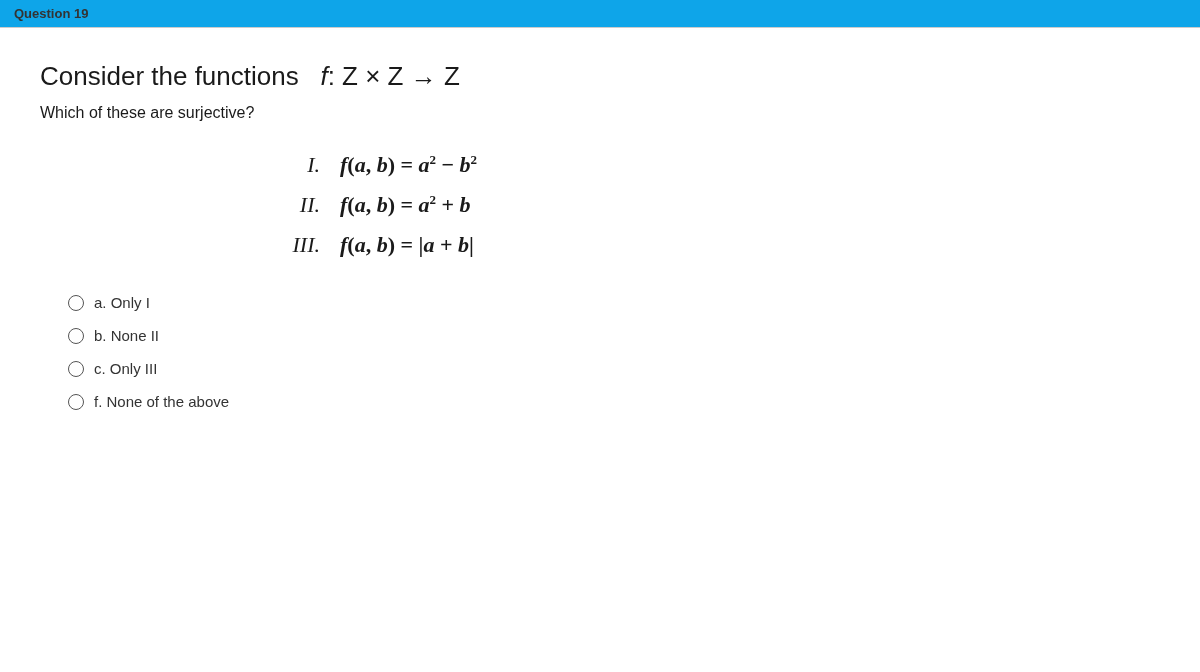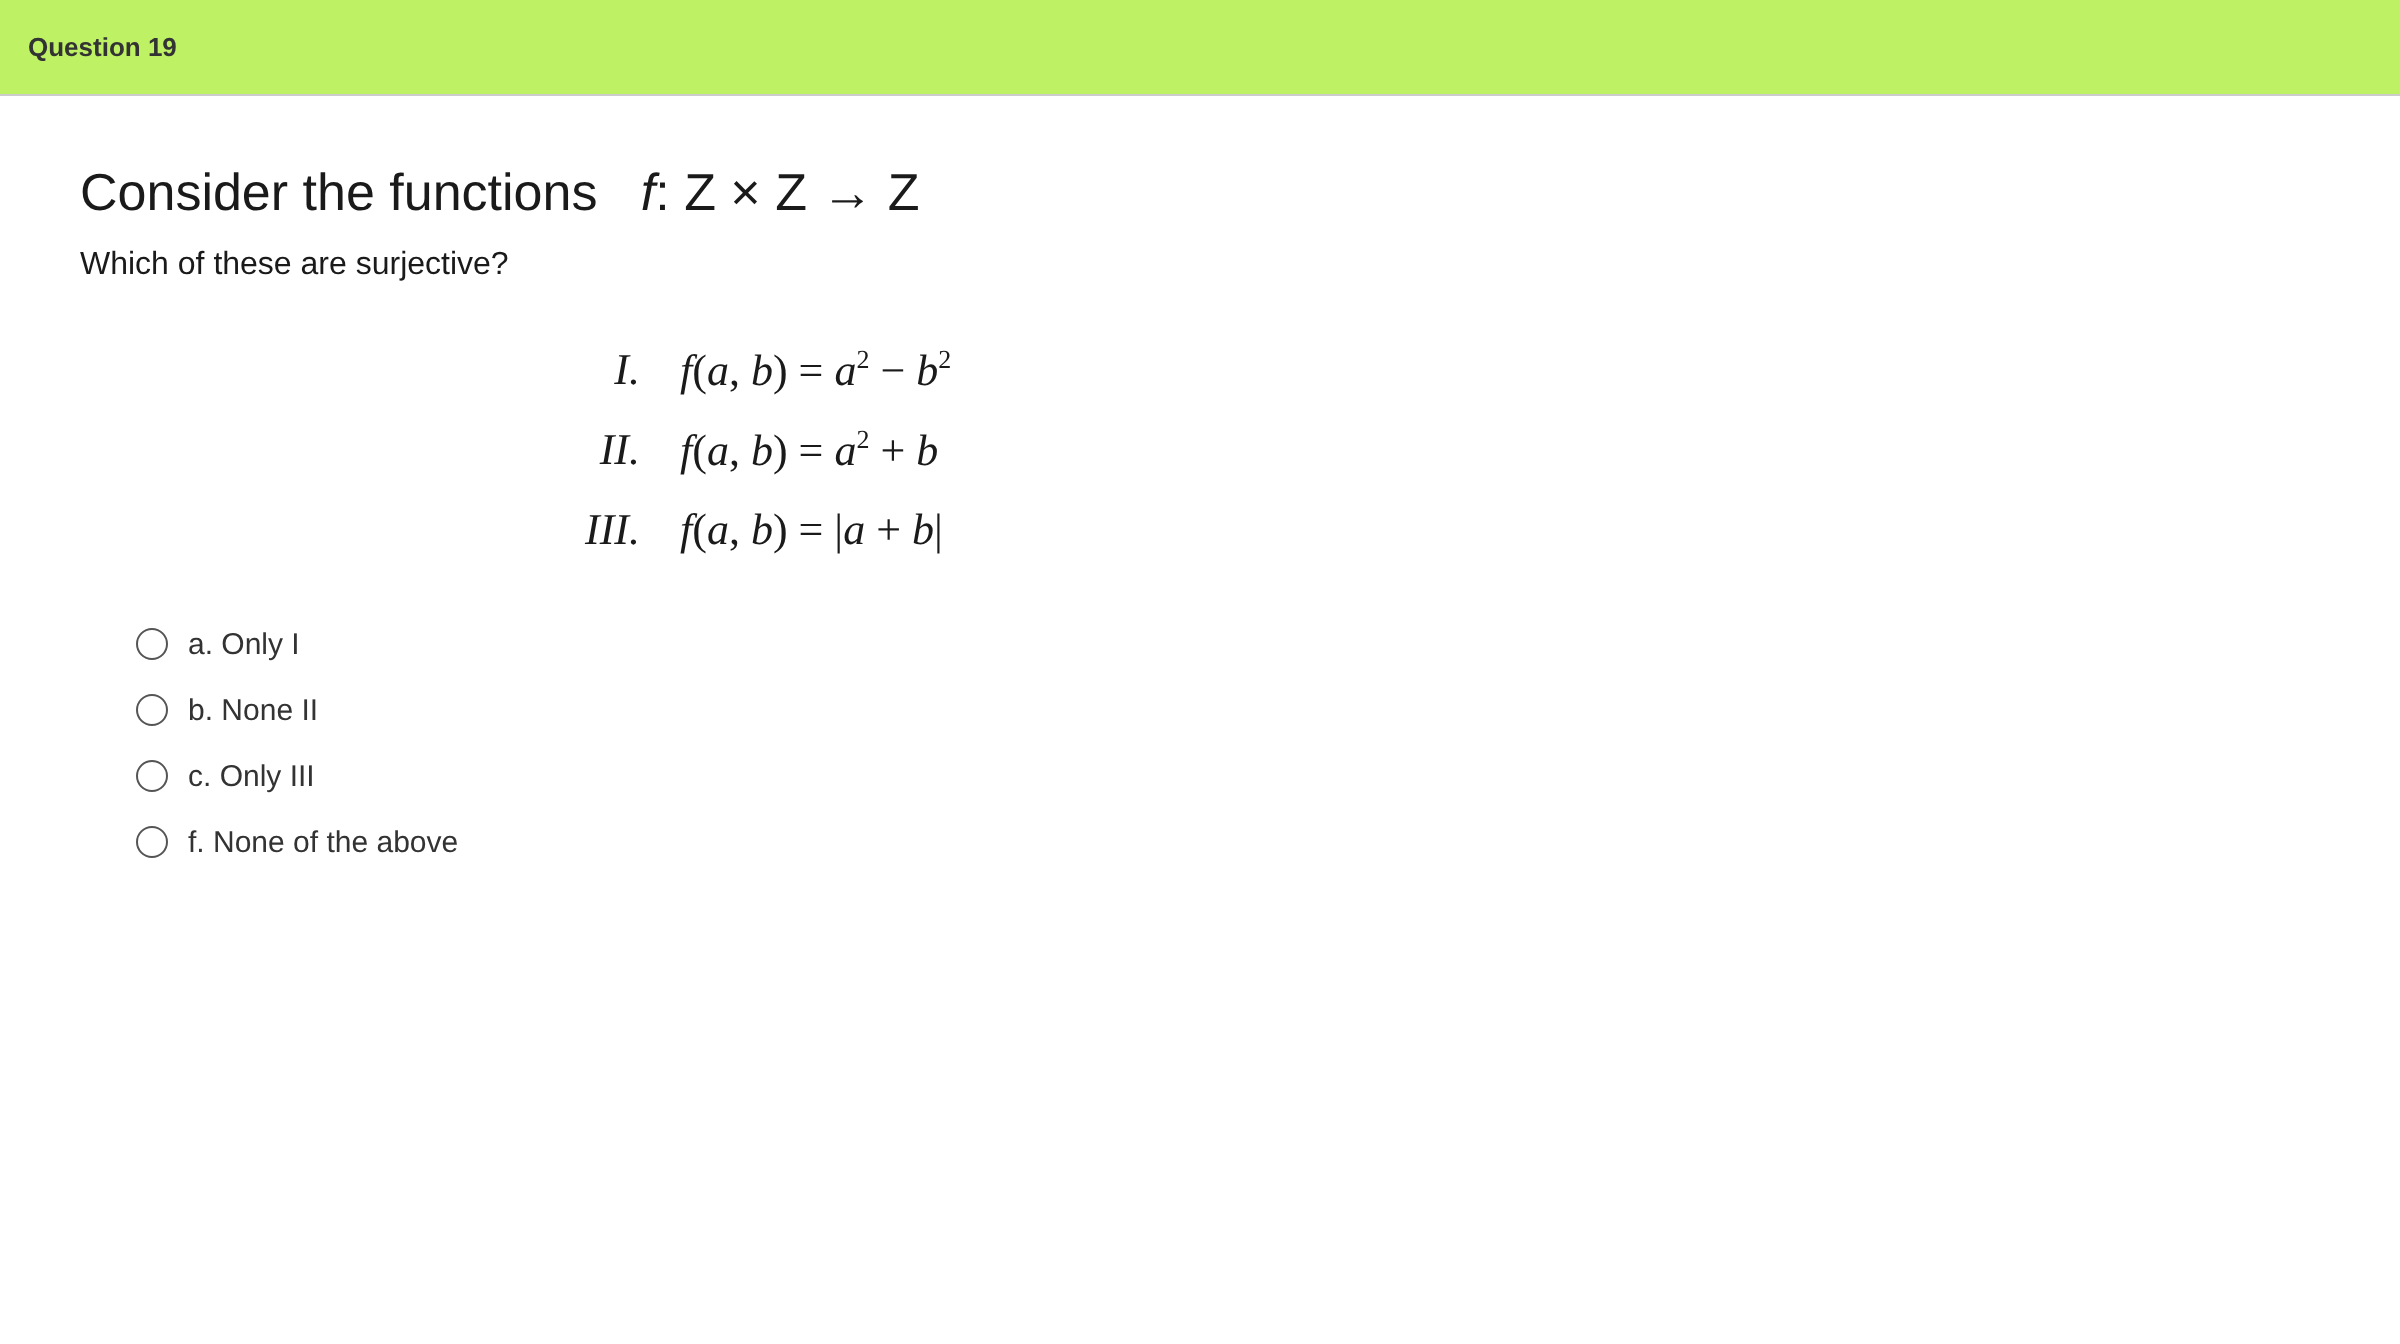--- a/index.html
+++ b/index.html
@@ -10,23 +10,23 @@
 
     body {
       font-family: Georgia, 'Times New Roman', serif;
       background: #ffffff;
       width: 1200px;
       min-height: 672px;
       color: #1a1a1a;
     }
 
     .question-header {
-      background: #bef264;
+      background: #0ea5e9;
       border-bottom: 1px solid #cccccc;
-      padding: 16px 14px;
+      padding: 6px 14px;
       font-size: 13px;
       font-weight: bold;
       font-family: Arial, sans-serif;
       color: #333;
     }
 
     .question-body {
       padding: 32px 40px 32px 40px;
     }
 
@@ -61,31 +61,32 @@
       width: 60px;
       text-align: right;
       margin-right: 20px;
       font-style: italic;
       font-family: Georgia, serif;
     }
 
     .function-expr {
       font-family: Georgia, serif;
       font-size: 22px;
+      font-weight: bold;
     }
 
     .options-list {
       list-style: none;
       padding: 0;
       margin-left: 28px;
     }
 
     .options-list li {
       display: flex;
-      align-items: flex-start;
+      align-items: flex-end;
       margin-bottom: 16px;
       font-size: 16px;
       font-family: Arial, sans-serif;
       color: #333;
     }
 
     .radio-circle {
       width: 16px;
       height: 16px;
       border: 1.5px solid #555;

